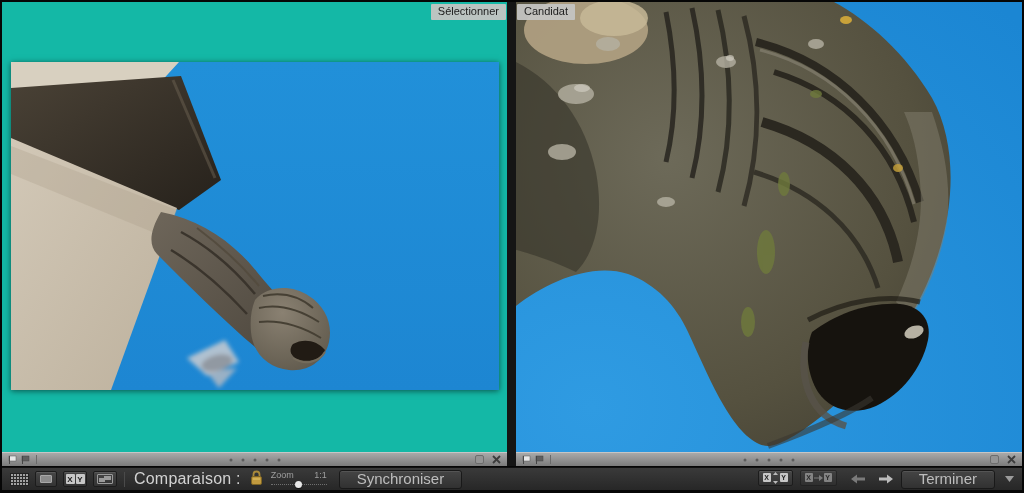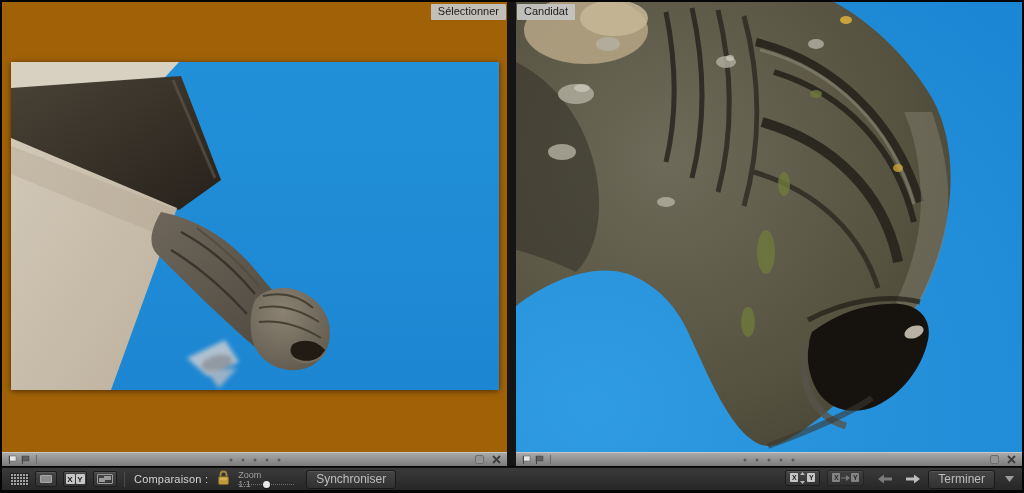--- a/index.html
+++ b/index.html
@@ -2,21 +2,21 @@
 <html><head>
 <meta charset="utf-8">
 <style>
   html,body{margin:0;padding:0;background:#000;}
   *{box-sizing:border-box;}
   .screen{position:relative;width:1024px;height:493px;background:#060606;overflow:hidden;
           font-family:"Liberation Sans","DejaVu Sans",sans-serif;-webkit-font-smoothing:antialiased;}
 
   
   .panes{position:absolute;left:2px;top:2px;width:1020px;height:450px;display:flex;}
-  .pane{position:relative;background:#a16207;overflow:hidden;}
+  .pane{position:relative;background:#14b8a6;overflow:hidden;}
   .pane-left{width:505px;}
   .pane-divider{width:9px;background:#151515;}
   .pane-right{flex:1;}
   .photo-frame{position:absolute;left:9px;top:60px;width:488px;height:328px;box-shadow:0 1px 6px rgba(0,0,0,.55);}
   .photo-frame svg,.pane-right svg.fill{display:block;width:100%;height:100%;}
   .pane-tab{position:absolute;top:2px;background:rgba(196,196,194,.95);color:#1c1c1c;font-size:11px;
             padding:1px 7px 2px;border-radius:1px;line-height:13px;}
   .tab-select{right:1px;}
   .tab-candidate{left:1px;text-align:center;}
 
@@ -51,28 +51,28 @@
   .loupe-glyph{width:22px;height:16px;padding:3px 4px;}
   .loupe-inner{width:100%;height:100%;border:1px solid #a8a8a8;background:#8b8b8b;border-radius:1px;}
   .xy-glyph{width:24px;height:16px;gap:1px;}
   .xy-sq{width:9px;height:10px;background:#c7c7c7;color:#222;font-size:8px;font-weight:bold;
          display:flex;align-items:center;justify-content:center;border-radius:1px;}
   .survey-glyph{width:24px;height:16px;padding:2px 3px;}
   .survey-inner{width:100%;height:100%;border:1px solid #9a9a9a;border-radius:1px;position:relative;}
   .survey-a{position:absolute;left:1px;bottom:1px;width:6px;height:4px;background:#9a9a9a;}
   .survey-b{position:absolute;right:1px;top:1px;width:7px;height:4px;background:#9a9a9a;}
   .tb-sep{width:1px;height:15px;background:#1b1b1b;border-right:1px solid #4a4a4a;margin:0 9px 0 7px;}
-  .cmp-label{font-size:11px;color:#d2d2d2;letter-spacing:.2px;}
+  .cmp-label{font-size:16px;color:#d2d2d2;letter-spacing:.2px;}
   .lock{margin:0 8px 0 9px;}
   .zoomwidget{position:relative;width:56px;height:17px;margin-right:4px;}
-  .zoomrow{display:flex;justify-content:space-between;font-size:9px;color:#9f9f9f;line-height:9px;flex-direction:column;}
+  .zoomrow{display:flex;justify-content:space-between;font-size:9px;color:#9f9f9f;line-height:9px;}
   .ztrack{position:absolute;left:0;right:0;bottom:3px;border-top:1px dotted #6f6f6f;}
   .zthumb{position:absolute;bottom:0;left:44%;width:7px;height:7px;border-radius:50%;
           background:#e9e9e9;box-shadow:0 1px 1px rgba(0,0,0,.6);}
-  .push-btn{font-size:12px;color:#bdbdbd;padding:2px 9px 3px;border-radius:3px;margin-left:8px;
+  .push-btn{font-size:15px;color:#bdbdbd;padding:2px 17px 3px;border-radius:3px;margin-left:8px;
     background:linear-gradient(#454545,#313131);border:1px solid #191919;
     box-shadow:inset 0 1px 0 rgba(255,255,255,.09);line-height:12px;}
   .right-group{margin-left:auto;display:flex;}
   .swapbtn{display:flex;align-items:center;gap:1px;padding:2px 4px;border-radius:2px;margin-left:7px;}
   .swapbtn .xy-sq{width:8px;height:9px;font-size:7px;}
   .dim{opacity:.55;}
   .navarrow{margin-left:14px;display:flex;align-items:center;}
   .chev{margin-left:10px;display:flex;align-items:center;}
 </style>
 </head>

